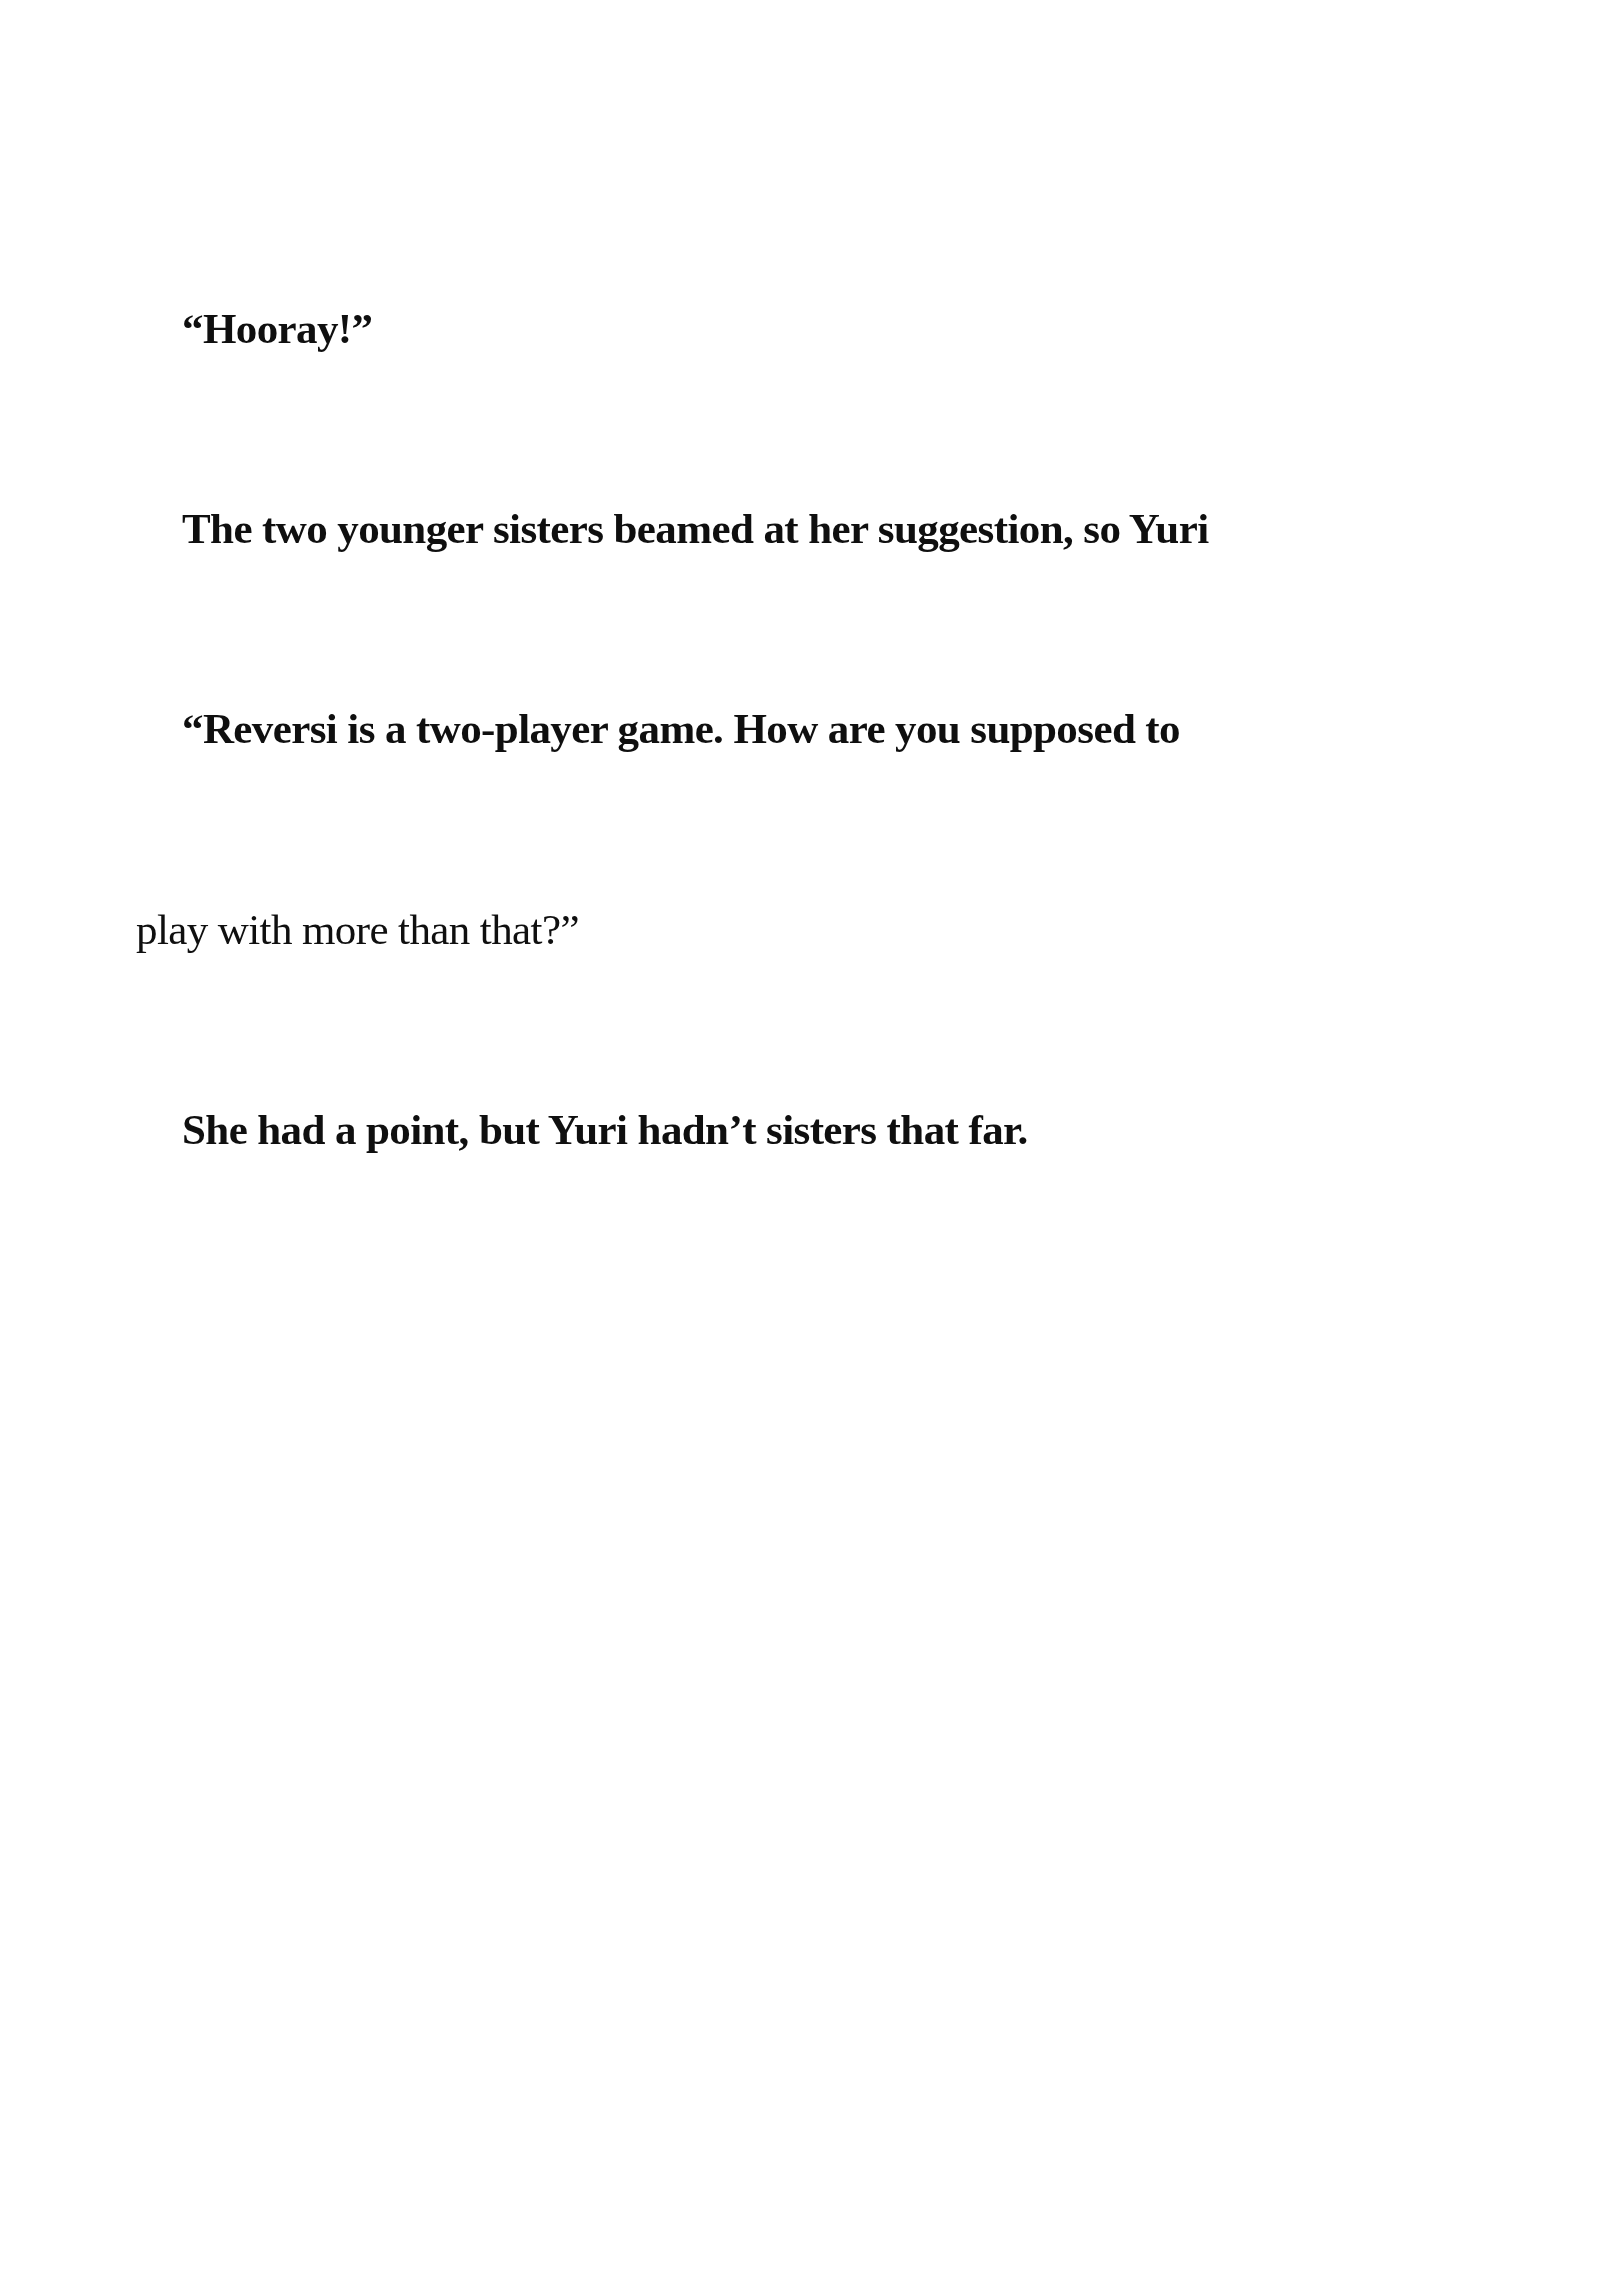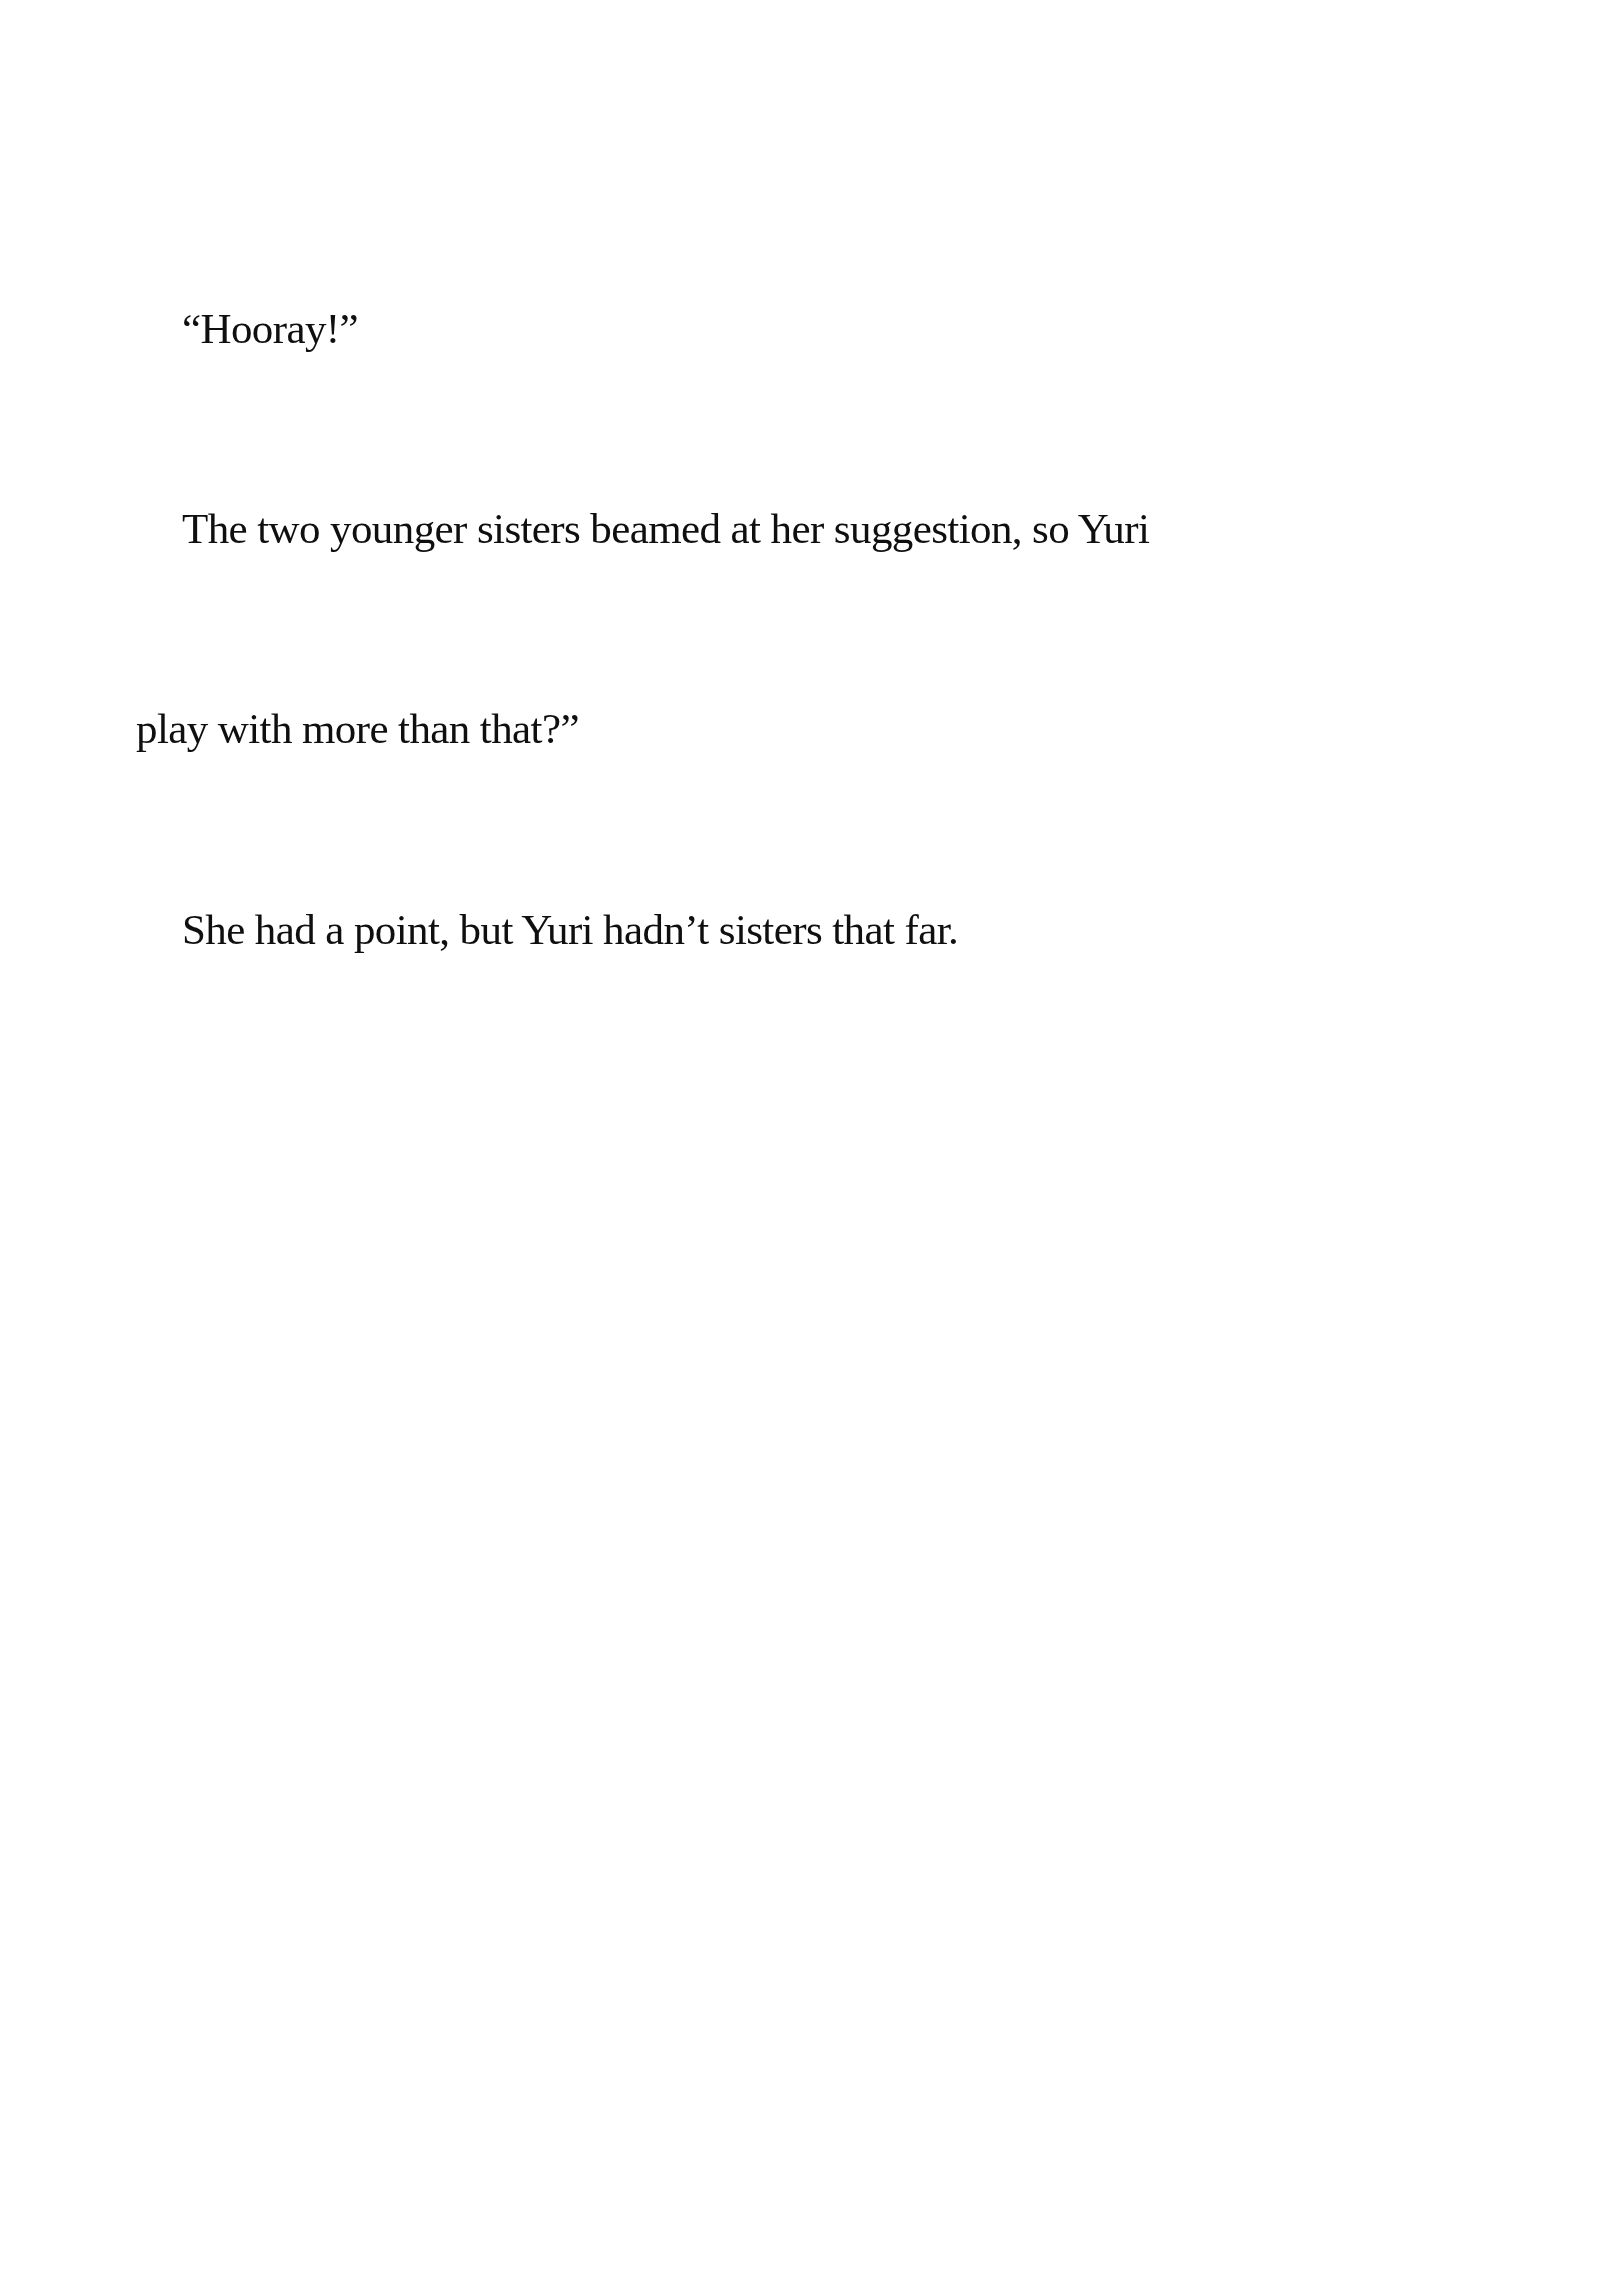--- a/index.html
+++ b/index.html
@@ -24,29 +24,31 @@
     line-height: 66.8px;
     letter-spacing: -0.6px;
     color: #0f0f0f;
     white-space: pre;
   }
   .line {
     height: 66.8px;
   }
   .line.indent {
     padding-left: 46px;
+    font-weight: bold;
   }
 </style>
 </head>
 <body>
 
 <div class="page">
   <div class="text-block">
     <div class="line indent">“Hooray!”</div>
     <div class="line indent">The two younger sisters beamed at her suggestion, so Yuri</div>
+    <div class="line indent">“Reversi is a two-player game. How are you supposed to</div>
     <div class="line">play with more than that?”</div>
     <div class="line indent">She had a point, but Yuri hadn’t sisters that far.</div>
     
     
     
     
     
     
     
     

